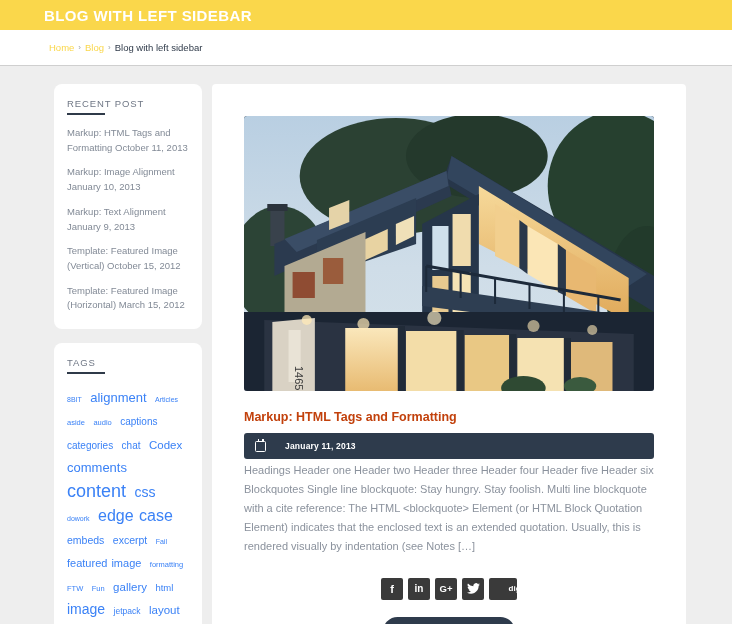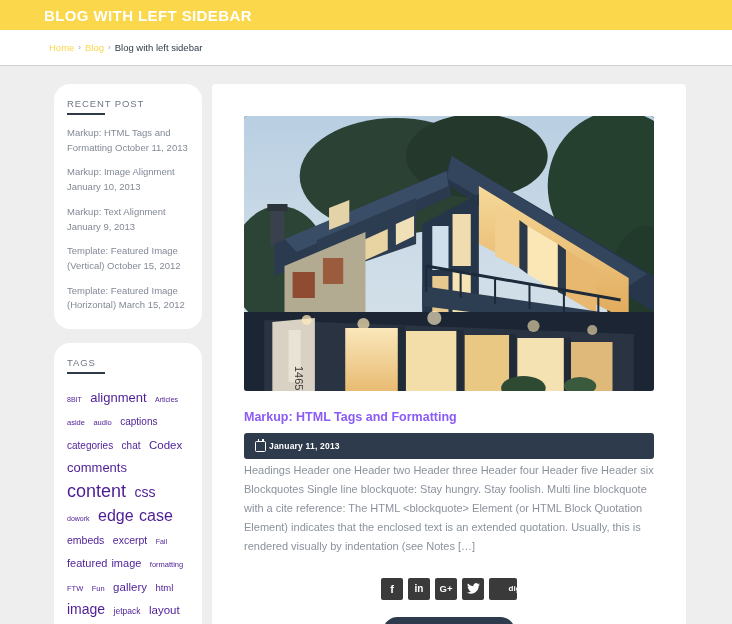--- a/index.html
+++ b/index.html
@@ -58,21 +58,21 @@
   .sidebar {
     width: 148px;
     margin-left: 54px;
     flex: 0 0 148px;
     display: flex;
     flex-direction: column;
     gap: 14px;
   }
   .widget {
     background: #ffffff;
-    border-radius: 16px;
+    border-radius: 8px;
     padding: 14px 13px 16px 13px;
   }
   .widget-title {
     font-size: 9.5px;
     letter-spacing: 0.9px;
     color: #6f7785;
     padding-bottom: 6px;
     margin-bottom: 11px;
     position: relative;
   }
@@ -91,21 +91,21 @@
     margin-bottom: 10px;
   }
   .recent-list li:last-child { margin-bottom: 0; }
 
   
   .tag-cloud {
     line-height: 1.45;
     word-spacing: 1px;
   }
   .tag-cloud a {
-    color: #4c1d95;
+    color: #3b82f6;
     text-decoration: none;
     margin-right: 3px;
     display: inline;
   }
 
   
   .content {
     flex: 1;
     margin-right: 46px;
     display: flex;
@@ -129,32 +129,32 @@
     border-radius: 3px;
     overflow: hidden;
     position: relative;
     background: #0b1420;
   }
   .featured svg { display: block; width: 100%; height: 100%; }
 
   .post-title {
     font-size: 12.5px;
     font-weight: bold;
-    color: #8b5cf6;
+    color: #c2410c;
     margin: 19px 0 9px 0;
   }
 
   .date-badge {
     background: #2e3b4c;
     border-radius: 3px;
     height: 26px;
     display: flex;
     align-items: center;
     padding: 0 11px;
-    gap: 3px;
+    gap: 19px;
   }
   .date-badge .cal-icon {
     width: 11px; height: 11px;
     border: 1.4px solid #ffffff;
     border-radius: 1.5px;
     position: relative;
     flex: 0 0 auto;
   }
   .date-badge .cal-icon::before,
   .date-badge .cal-icon::after {

